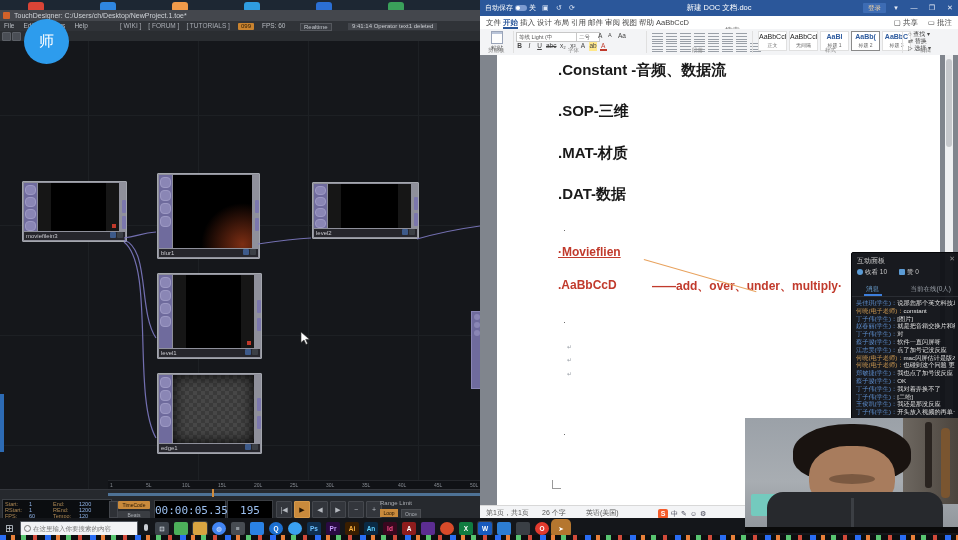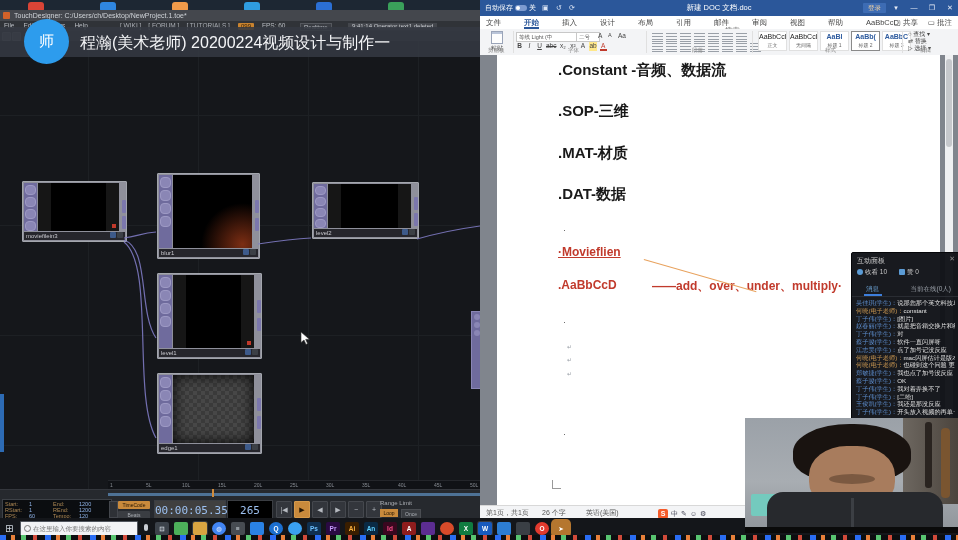--- a/index.html
+++ b/index.html
@@ -52,21 +52,21 @@
   #range-bar{left:108px;top:483px;width:372px;height:3px;background:#4e7296;z-index:1}
   #playhead{left:212px;top:479px;width:2px;height:8px;background:#d08b3c;z-index:2}
   #td-timeline{left:0;top:479px;width:480px;height:34px;background:#26292e;border-top:1px solid #34373d}
   #tl-info{position:absolute;left:2px;top:9px;width:104px;height:24px;background:#0b0d10;border:1px solid #3d4147;font-size:5.5px;line-height:6px;color:#8fb3e8;padding:1px 2px}
   .tl-row{display:flex}
   .tl-row b{color:#b08a55;font-weight:normal}
   .tl-row .c1{width:24px}.tl-row .c2{width:24px}.tl-row .c3{width:26px}.tl-row .c4{width:24px}
   .chip{position:absolute;width:32px;height:8px;font-size:5px;line-height:8px;text-align:center;border-radius:1px}
   #chip-timecode{left:118px;top:11px;background:#c98a3c;color:#241503}
   #chip-beats{left:118px;top:21px;background:#3a3d42;color:#a9adb3}
-  #tc-display{position:absolute;left:154px;top:10px;width:70px;height:19px;background:#404040;border:1px solid #3a3d42;color:#9cc0f0;font-family:"DejaVu Sans Mono",monospace;font-size:11px;line-height:19px;text-align:right}
+  #tc-display{position:absolute;left:154px;top:10px;width:70px;height:19px;background:#000000;border:1px solid #3a3d42;color:#9cc0f0;font-family:"DejaVu Sans Mono",monospace;font-size:11px;line-height:19px;text-align:right}
   #fr-display{position:absolute;left:227px;top:10px;width:44px;height:19px;background:#000;border:1px solid #3a3d42;color:#9cc0f0;font-family:"DejaVu Sans Mono",monospace;font-size:11px;line-height:19px;text-align:center}
   #transport{position:absolute;left:276px;top:11px;display:flex;gap:2px}
   .tbtn{width:14px;height:15px;background:#33363c;border:1px solid #45484e;color:#b6bac0;font-size:7px;line-height:15px;text-align:center;border-radius:1px}
   .tbtn.on{background:#c98a3c;color:#241503;border-color:#d69a4b}
   #range-label{position:absolute;left:380px;top:10px;font-size:6px;color:#a9adb3}
   #loop-chip{position:absolute;left:380px;top:19px;width:18px;height:8px;background:#c98a3c;color:#241503;font-size:5px;line-height:8px;text-align:center}
   #once-chip{position:absolute;left:401px;top:19px;width:18px;height:8px;background:#3a3d42;color:#a9adb3;font-size:5px;line-height:8px;text-align:center;border:1px solid #4a4d52}
   #tl-left-btn{position:absolute;left:109px;top:11px;width:7px;height:15px;background:#2e3136;border:1px solid #44474d}
   #td-pathbar{left:0;top:513px;width:480px;height:5px;background:#17191d}
   #td-pathbar i{position:absolute;left:3px;top:1px;width:4px;height:4px;background:#c98a3c}
@@ -79,21 +79,21 @@
   #word-window{left:480px;top:0;width:478px;height:518px;background:#80858d;z-index:2}
   #word-titlebar{position:absolute;left:0;top:0;width:478px;height:28px;background:#2b579a;color:#fff;font-size:7px;line-height:16px}
   #autosave{position:absolute;left:5px;top:0}
   #autosave .tog{display:inline-block;width:12px;height:6px;background:#7d9bd0;border-radius:3px;vertical-align:middle;margin:0 2px;position:relative}
   #autosave .tog i{position:absolute;left:1px;top:1px;width:4px;height:4px;background:#fff;border-radius:50%}
   .qat{position:absolute;top:0;color:#dbe4f5}
   #word-title{position:absolute;left:0;right:0;text-align:center;font-size:7.5px}
   #login-chip{position:absolute;right:72px;top:3px;height:10px;line-height:10px;padding:0 5px;background:#3d6cb4;color:#ffd9a0;font-size:6.5px;border-radius:1px}
   .wbtn{position:absolute;top:0;width:16px;text-align:center;color:#e8edf6;font-size:7px}
   #word-tabs-row{position:absolute;left:0;top:16px;width:478px;height:13px;background:#fff;border-bottom:1px solid #e4e4e4;font-size:7.5px;color:#454545;line-height:13px}
-  #word-tabs{position:absolute;left:6px;top:0;display:flex;gap:23px}
+  #word-tabs{position:absolute;left:6px;top:0;display:flex;gap:2px}
   #word-tabs .sel{color:#2b579a;font-weight:bold;box-shadow:inset 0 -2px 0 #2b579a}
   #ribbon-search{position:absolute;left:238px;top:8px;color:#5a5a5a}
   #share-btn{position:absolute;right:40px;top:0;color:#444}
   #comments-btn{position:absolute;right:6px;top:0;color:#444}
   #word-ribbon{position:absolute;left:0;top:29px;width:478px;height:26px;background:#f3f4f6;border-bottom:1px solid #d8d8d8;font-size:6px;color:#555}
   .grp-label{position:absolute;bottom:1px;font-size:5.5px;color:#8a8a8a}
   .vdiv{position:absolute;top:2px;bottom:2px;width:1px;background:#e0e0e0}
   #paste-btn{position:absolute;left:6px;top:2px;width:22px;text-align:center}
   #paste-btn .pic{margin:0 auto;width:10px;height:11px;background:#fdfdfd;border:1px solid #9aa4b8;box-shadow:inset 0 2px 0 #b9c4d8}
   #font-name-box,#font-size-box{position:absolute;top:3px;height:8px;background:#fff;border:1px solid #c8c8c8;font-size:5.5px;line-height:8px;padding:0 2px;white-space:nowrap;overflow:hidden}
@@ -357,42 +357,39 @@
             <b class="c1">Rate:</b>
             <span class="c2">1</span>
             <b class="c3">T Sig:</b>
             <span class="c4">4  4</span>
           </div>
       </div>
       <div class="abs" id="tl-left-btn"></div>
       <div class="chip" id="chip-timecode">TimeCode</div>
       <div class="chip" id="chip-beats">Beats</div>
       <div id="tc-display">00:00:05.35</div>
-      <div id="fr-display">265</div>
+      <div id="fr-display">195</div>
       <div id="transport">
           <span class="tbtn">|◀</span>
           <span class="tbtn on">▶</span>
           <span class="tbtn">◀</span>
           <span class="tbtn">▶</span>
           <span class="tbtn">−</span>
           <span class="tbtn">+</span>
         </div>
       <div id="range-label">Range Limit</div>
       <div id="loop-chip">Loop</div>
       <div id="once-chip">Once</div>
     </div>
     <div class="abs" id="td-pathbar">
       <i></i>
       <span>/</span>
     </div>
   </div>
 
-  <div class="abs" id="banner">
-    <span id="banner-title">程瀚(美术老师) 20200224视频设计与制作一</span>
-  </div>
   <div class="abs" id="avatar">
     <span>师</span>
   </div>
 
   <div class="abs" id="word-window">
     <div id="word-titlebar">
       <span id="autosave">
         <span>自动保存</span><span class="tog"><i></i></span><span>关</span>
       </span>
       <span class="qat" style="left:62px">▣</span>

